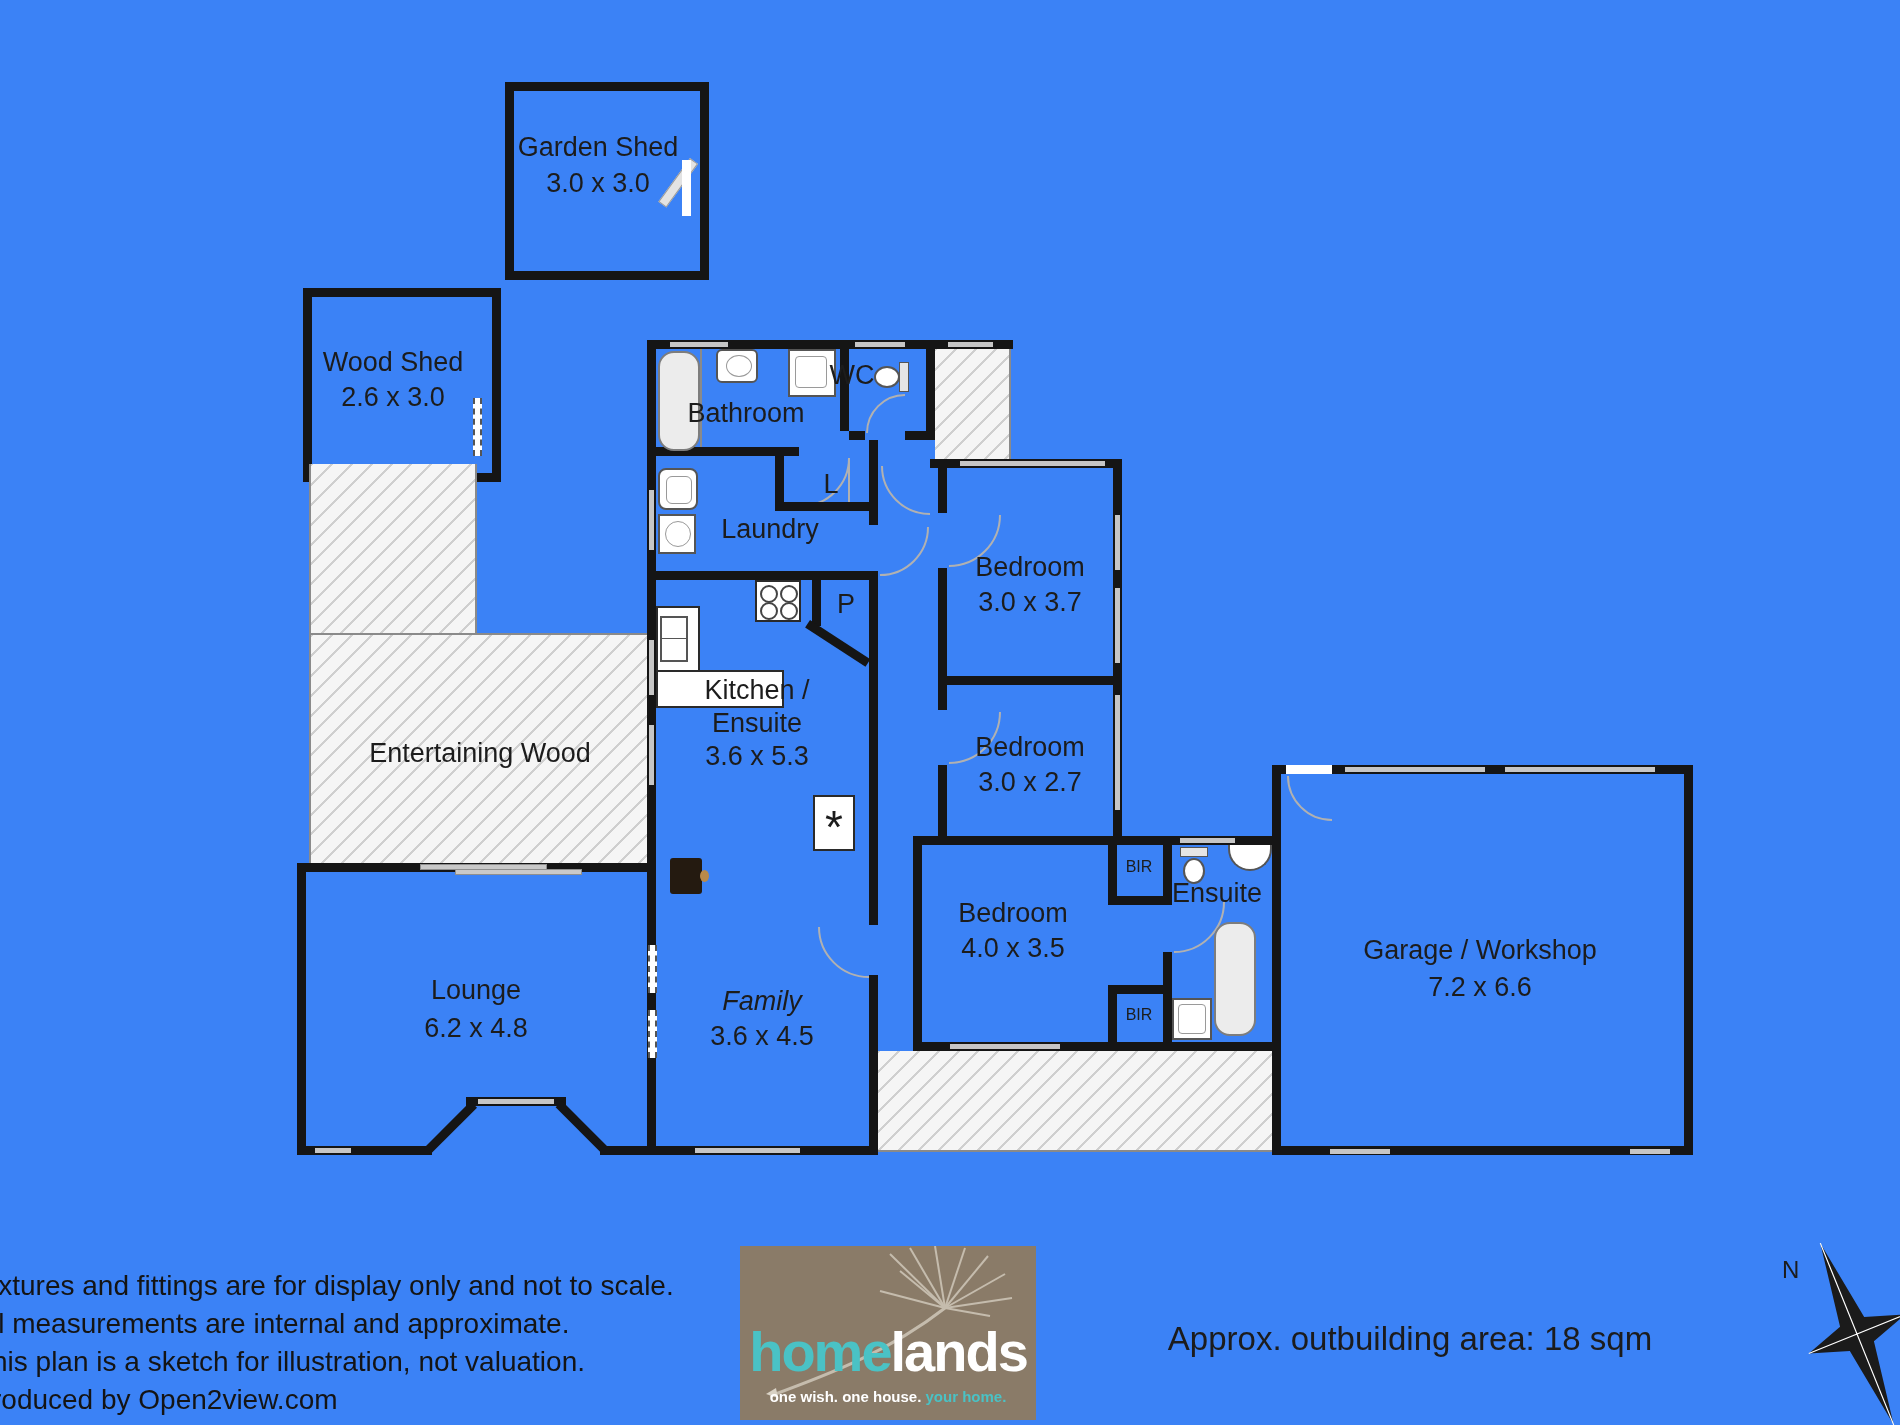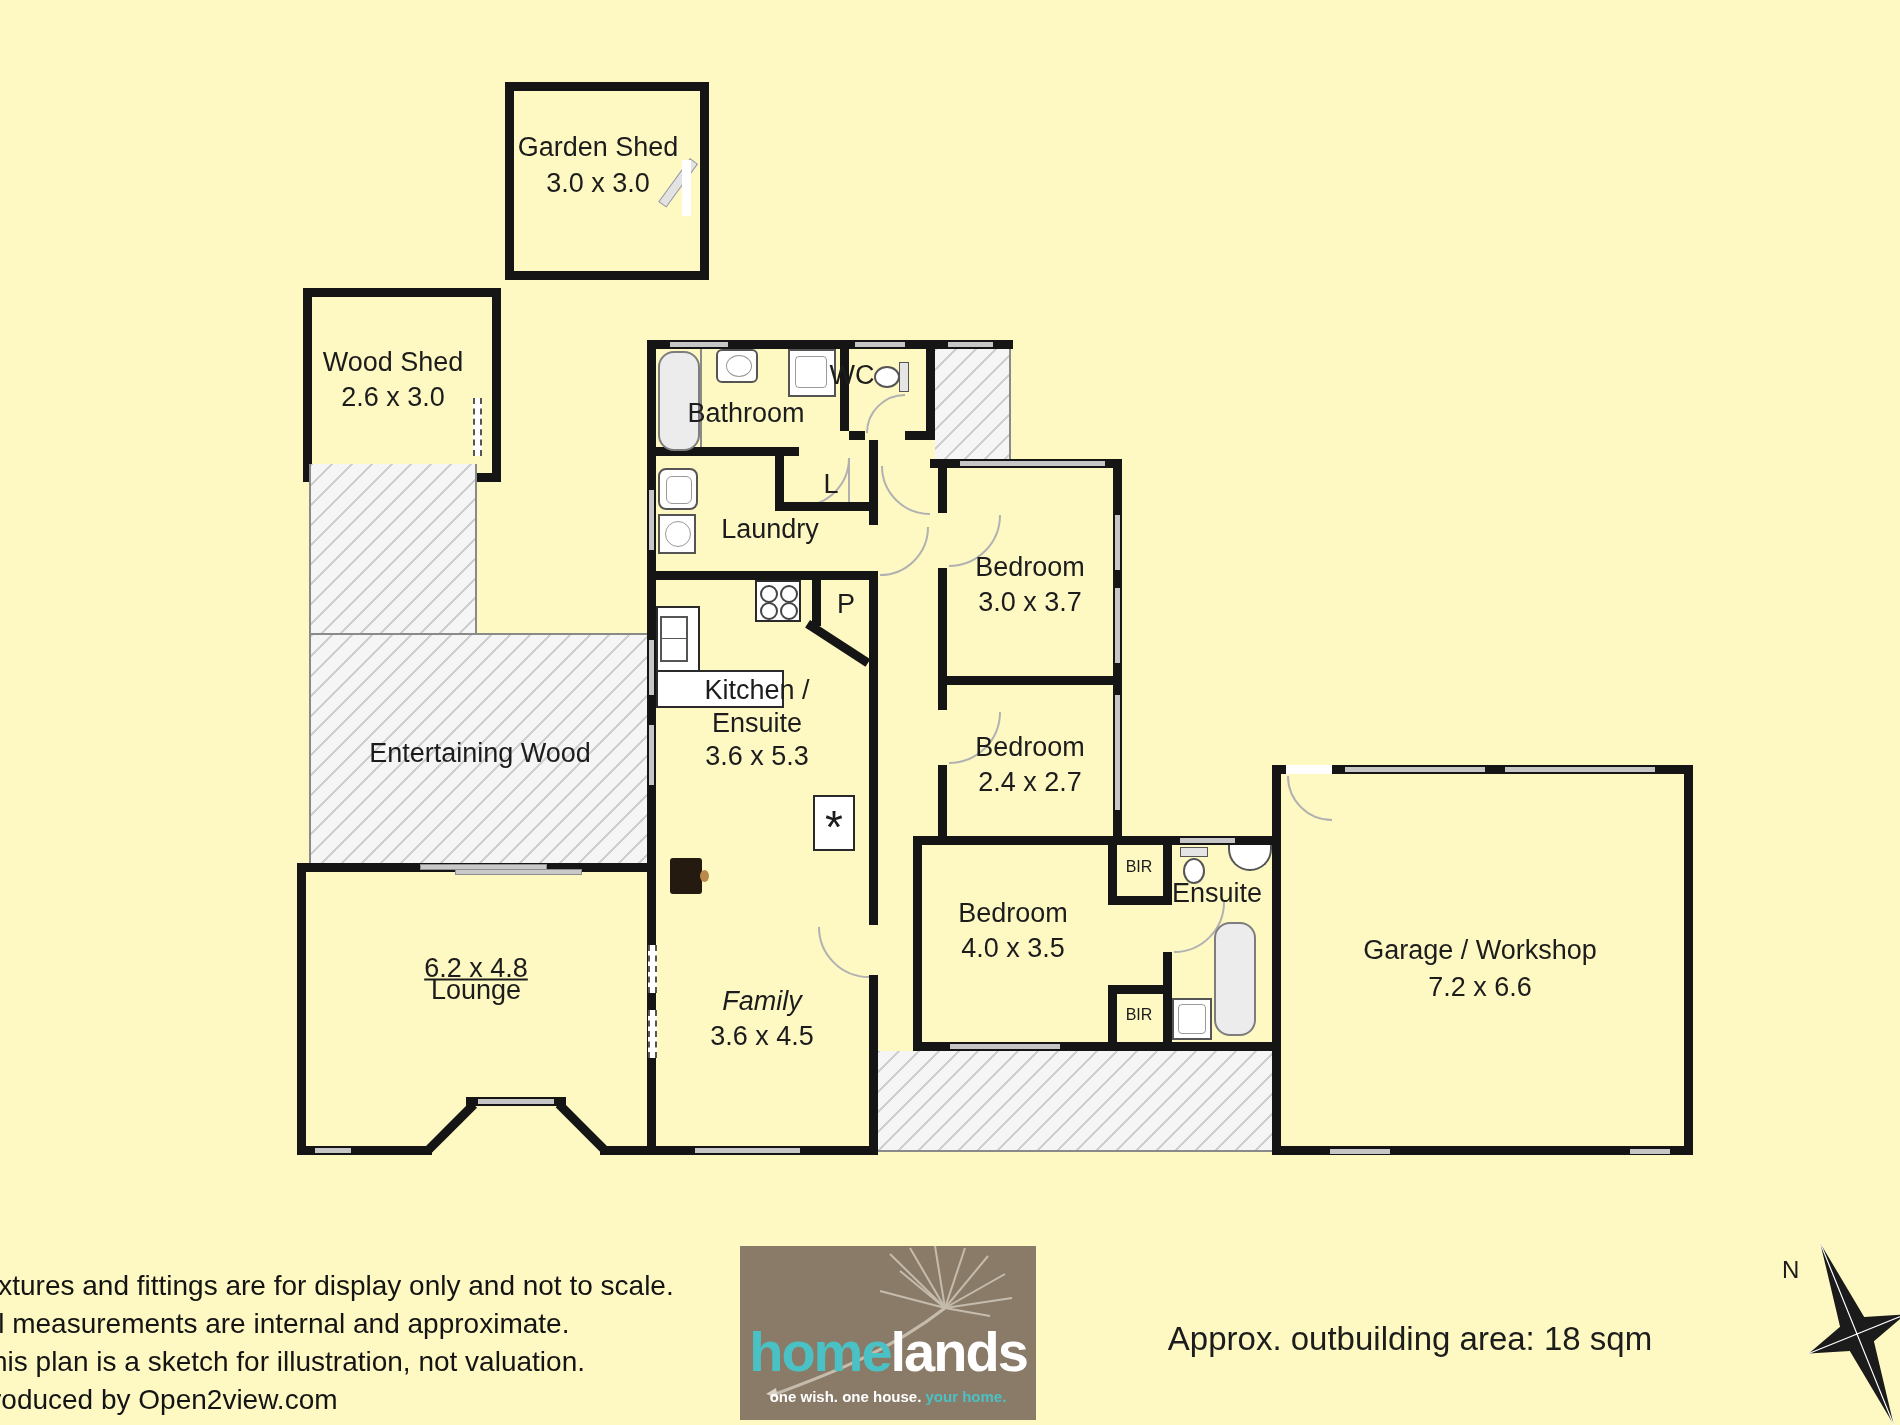--- a/index.html
+++ b/index.html
@@ -1,16 +1,16 @@
 <!DOCTYPE html>
 <html><head>
 <meta charset="utf-8">
 <style>
   html,body{margin:0;padding:0;background:#ffffff;}
-  #canvas{position:relative;width:1900px;height:1425px;background:#fef9c3;overflow:hidden;
+  #canvas{position:relative;width:1900px;height:1425px;background:#3b82f6;overflow:hidden;
           font-family:"Liberation Sans",sans-serif;color:#1c1c1c;}
   .wall{position:absolute;background:#151515;z-index:3;}
   .thin{position:absolute;background:#8a8a8a;z-index:2;}
   .win{position:absolute;background:#c6c6c6;z-index:4;}
   .slider{position:absolute;background:#c9c9c9;border:1px solid #8f8f8f;z-index:4;}
   .dashv{position:absolute;width:5px;background:#fff;border-left:2px dashed #555;border-right:2px dashed #555;z-index:4;}
   .hatch{position:absolute;background-color:#f5f5f5;z-index:1;
          background-image:repeating-linear-gradient(135deg,#cfcfcf 0 2px,transparent 2px 14px);}
   .gap{position:absolute;background:#fff;z-index:4;}
   .lbl{position:absolute;transform:translate(-50%,-50%);white-space:nowrap;font-size:27px;z-index:6;}
@@ -62,21 +62,21 @@
   <div class="slider" style="left:420px;top:864px;width:125px;height:4px;"></div>
   <div class="slider" style="left:455px;top:869px;width:125px;height:4px;"></div>
   <div class="wall" style="left:297px;top:1146px;width:135px;height:9px;"></div>
   <div class="win" style="left:315px;top:1148px;width:36px;height:5px;"></div>
   <div class="diag" style="left:424px;top:1148px;width:66px;transform:rotate(-45deg);"></div>
   <div class="wall" style="left:466px;top:1097px;width:100px;height:9px;"></div>
   <div class="win" style="left:478px;top:1099px;width:76px;height:5px;"></div>
   <div class="diag" style="left:562px;top:1101px;width:66px;transform:rotate(45deg);"></div>
   <div class="wall" style="left:600px;top:1146px;width:56px;height:9px;"></div>
   <div class="lbl" style="left:476px;top:990px;">Lounge</div>
-  <div class="lbl" style="left:476px;top:968px;text-decoration:underline;">6.2 x 4.8</div>
+  <div class="lbl" style="left:476px;top:1028px;">6.2 x 4.8</div>
 
   <div class="wall" style="left:647px;top:340px;width:9px;height:815px;"></div>
   <div class="wall" style="left:647px;top:340px;width:288px;height:9px;"></div>
   <div class="win" style="left:670px;top:342px;width:58px;height:5px;"></div>
   <div class="win" style="left:855px;top:342px;width:50px;height:5px;"></div>
 
   <div class="roomzone" style="left:656px;top:349px;width:213px;height:98px;"></div>
   <div class="thin" style="left:700px;top:349px;width:2px;height:98px;"></div>
   <div class="fx tub" style="left:658px;top:351px;width:42px;height:100px;"></div>
   <div class="fx" style="left:716px;top:349px;width:42px;height:34px;border-radius:6px;"></div>
@@ -175,21 +175,21 @@
       <path d="M53 2 A51 51 0 0 1 2 53"></path>
     </svg>
 
   <div class="roomzone" style="left:947px;top:468px;width:166px;height:208px;"></div>
   <div class="lbl" style="left:1030px;top:567px;">Bedroom</div>
   <div class="lbl" style="left:1030px;top:602px;">3.0 x 3.7</div>
   <div class="wall" style="left:938px;top:676px;width:184px;height:9px;"></div>
 
   <div class="roomzone" style="left:947px;top:685px;width:166px;height:151px;"></div>
   <div class="lbl" style="left:1030px;top:747px;">Bedroom</div>
-  <div class="lbl" style="left:1030px;top:782px;">2.4 x 2.7</div>
+  <div class="lbl" style="left:1030px;top:782px;">3.0 x 2.7</div>
 
   <div class="wall" style="left:1113px;top:459px;width:9px;height:386px;"></div>
   <div class="win" style="left:1115px;top:515px;width:5px;height:55px;"></div>
   <div class="win" style="left:1115px;top:588px;width:5px;height:75px;"></div>
   <div class="win" style="left:1115px;top:695px;width:5px;height:115px;"></div>
 
   <div class="wall" style="left:913px;top:836px;width:268px;height:9px;"></div>
   <div class="wall" style="left:913px;top:845px;width:9px;height:197px;"></div>
 
   <div class="roomzone" style="left:922px;top:845px;width:186px;height:197px;"></div>

